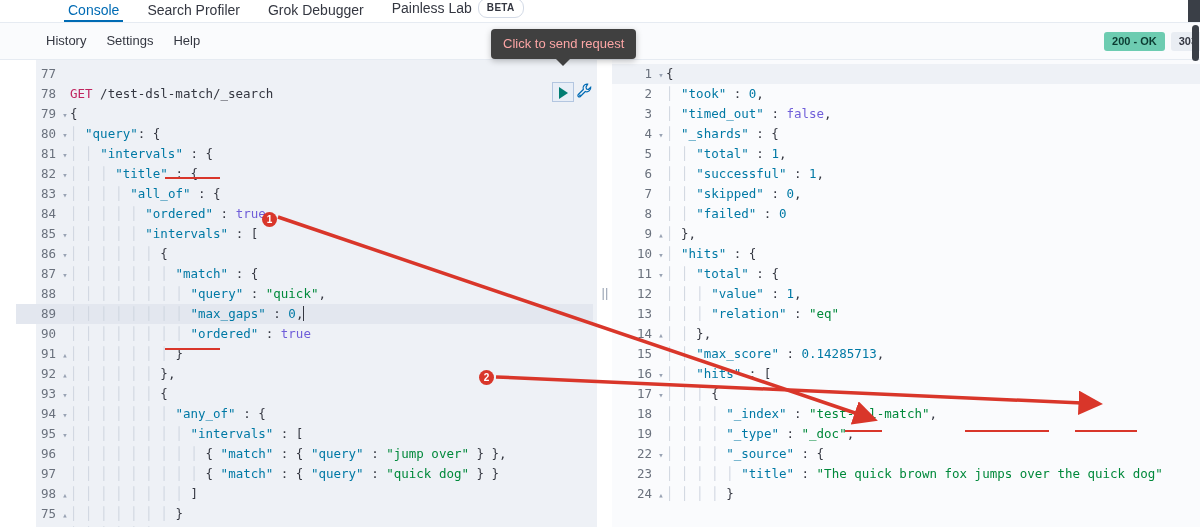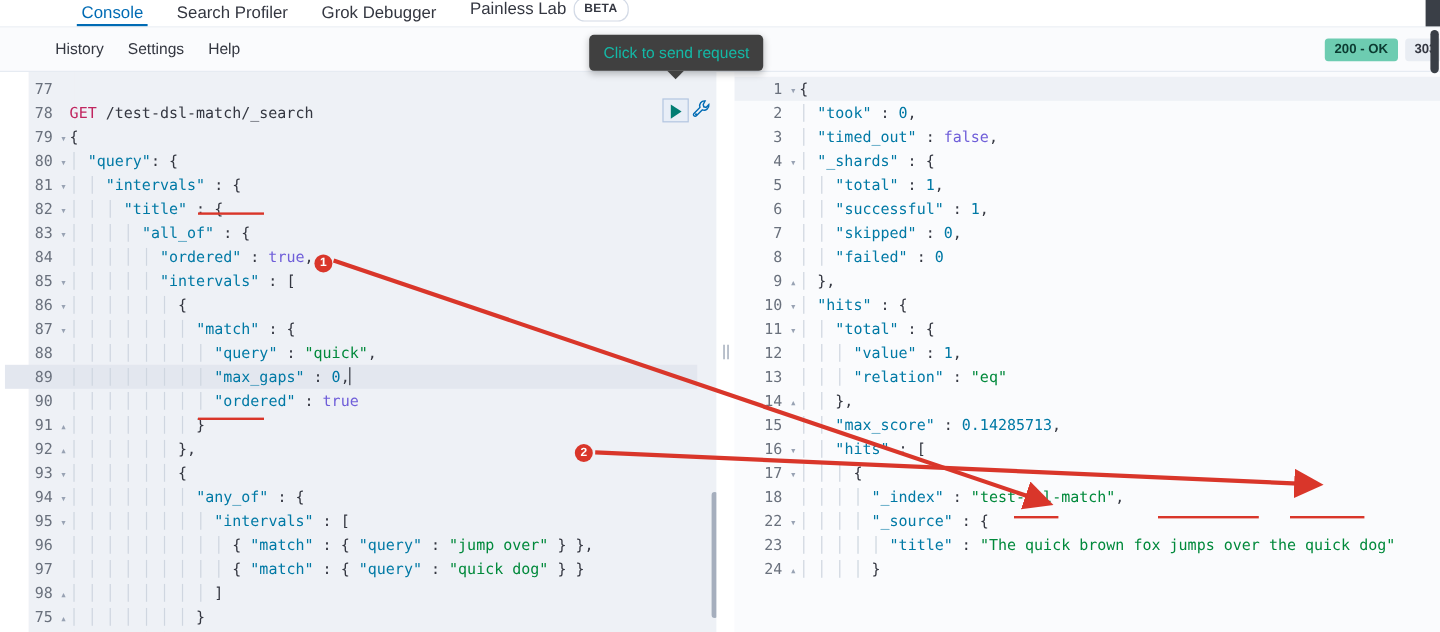--- a/index.html
+++ b/index.html
@@ -25,21 +25,21 @@
   
   #subnav{position:absolute;left:0;top:23px;width:1200px;height:36px;background:#fafbfd;padding-left:24px;}
   .subnav-inner{display:flex;align-items:center;height:36px;padding-left:12px;}
   .subnav-item{padding:0 10px;font-size:13px;color:#343741;line-height:16px;}
   .status-wrap{position:absolute;right:0;top:0;height:36px;display:flex;align-items:center;gap:6px;padding-right:0;}
   .pill{border-radius:3px;padding:3px 8px;font-size:11px;font-weight:700;line-height:13px;white-space:nowrap;}
   .pill.ok{background:#6dccb1;color:#0b3b31;}
   .pill.ms{background:#e9edf3;color:#343741;}
   #subnavsep{position:absolute;left:0;top:59px;width:1200px;height:1px;background:#e6ebf2;}
   
-  #editor{position:absolute;left:4px;top:60px;width:597px;height:467px;background:#fff;overflow:hidden;}
+  #editor{position:absolute;left:16px;top:60px;width:597px;height:467px;background:#fff;overflow:hidden;}
   #response{position:absolute;left:612px;top:60px;width:588px;height:467px;background:#fafbfd;overflow:hidden;}
   #paneGap{position:absolute;left:597px;top:60px;width:15px;height:467px;background:#fff;}
   .code{font-family:"DejaVu Sans Mono","Liberation Mono",monospace;font-size:12.5px;line-height:20px;}
   .lines{position:relative;}
   .ln{position:relative;height:20px;white-space:pre;}
   .ln.hl{background:#e3e7ef;}
   .ln.hl0{background:#eef1f6;}
   .gut{
     display:inline-block;width:44px;text-align:right;padding-right:4px;
     color:#6a717d;box-sizing:border-box;font-family:"DejaVu Sans Mono","Liberation Mono",monospace;
@@ -60,21 +60,21 @@
   .b{color:#6f5ed9;text-align:right;}      
   .m{color:#c0255f;}      
   .url{color:#343741;}
   .guide{color:#cfd6e0;}
   
   #runbtn{position:absolute;left:552px;top:82px;width:22px;height:20px;border:1px solid #b3c6e0;background:#e8eef7;box-sizing:border-box;}
   #runbtn .tri{position:absolute;left:6px;top:4px;width:0;height:0;border-left:9px solid #017d73;border-top:6px solid transparent;border-bottom:6px solid transparent;}
   #wrench{position:absolute;left:576px;top:82px;width:18px;height:18px;}
   
   #tooltip{
-    position:absolute;left:491px;top:29px;background:#404040;color:#14b8a6;
+    position:absolute;left:491px;top:29px;background:#404040;color:#fca5a5;
     border-radius:4px;padding:7px 12px;font-size:13px;line-height:16px;white-space:nowrap;
     box-shadow:0 2px 6px rgba(0,0,0,.25);
   }
   #tooltipArrow{position:absolute;left:556px;top:59px;width:0;height:0;
     border-left:7px solid transparent;border-right:7px solid transparent;border-top:7px solid #404040;}
   
   #splitter{position:absolute;left:598px;top:284px;width:14px;height:18px;color:#98a2b3;font-size:13px;text-align:center;line-height:18px;font-family:"Liberation Sans",sans-serif;}
   
   #editorScroll{position:absolute;left:589px;top:350px;width:5px;height:105px;background:#98a2b3;border-radius:3px;opacity:.85;}
   #pageScrollTrack{position:absolute;right:0;top:23px;width:9px;height:504px;background:transparent;}
@@ -172,20 +172,21 @@
       <div class="ln"><span class="gut">9</span><span class="fold">▴</span><span class="txt"><span class="guide">│</span>&nbsp;},</span></div>
       <div class="ln"><span class="gut">10</span><span class="fold">▾</span><span class="txt"><span class="guide">│</span>&nbsp;<span class="k">"hits"</span> : {</span></div>
       <div class="ln"><span class="gut">11</span><span class="fold">▾</span><span class="txt"><span class="guide">│</span>&nbsp;<span class="guide">│</span>&nbsp;<span class="k">"total"</span> : {</span></div>
       <div class="ln"><span class="gut">12</span><span class="nofold"></span><span class="txt"><span class="guide">│</span>&nbsp;<span class="guide">│</span>&nbsp;<span class="guide">│</span>&nbsp;<span class="k">"value"</span> : <span class="n">1</span>,</span></div>
       <div class="ln"><span class="gut">13</span><span class="nofold"></span><span class="txt"><span class="guide">│</span>&nbsp;<span class="guide">│</span>&nbsp;<span class="guide">│</span>&nbsp;<span class="k">"relation"</span> : <span class="sg">"eq"</span></span></div>
       <div class="ln"><span class="gut">14</span><span class="fold">▴</span><span class="txt"><span class="guide">│</span>&nbsp;<span class="guide">│</span>&nbsp;},</span></div>
       <div class="ln"><span class="gut">15</span><span class="nofold"></span><span class="txt"><span class="guide">│</span>&nbsp;<span class="guide">│</span>&nbsp;<span class="k">"max_score"</span> : <span class="n">0.14285713</span>,</span></div>
       <div class="ln"><span class="gut">16</span><span class="fold">▾</span><span class="txt"><span class="guide">│</span>&nbsp;<span class="guide">│</span>&nbsp;<span class="k">"hits"</span> : [</span></div>
       <div class="ln"><span class="gut">17</span><span class="fold">▾</span><span class="txt"><span class="guide">│</span>&nbsp;<span class="guide">│</span>&nbsp;<span class="guide">│</span>&nbsp;{</span></div>
       <div class="ln"><span class="gut">18</span><span class="nofold"></span><span class="txt"><span class="guide">│</span>&nbsp;<span class="guide">│</span>&nbsp;<span class="guide">│</span>&nbsp;<span class="guide">│</span>&nbsp;<span class="k">"_index"</span> : <span class="sg">"test-dsl-match"</span>,</span></div>
+      <div class="ln"><span class="gut">19</span><span class="nofold"></span><span class="txt"><span class="guide">│</span>&nbsp;<span class="guide">│</span>&nbsp;<span class="guide">│</span>&nbsp;<span class="guide">│</span>&nbsp;<span class="k">"_type"</span> : <span class="sg">"_doc"</span>,</span></div>
       <div class="ln"><span class="gut">22</span><span class="fold">▾</span><span class="txt"><span class="guide">│</span>&nbsp;<span class="guide">│</span>&nbsp;<span class="guide">│</span>&nbsp;<span class="guide">│</span>&nbsp;<span class="k">"_source"</span> : {</span></div>
       <div class="ln"><span class="gut">23</span><span class="nofold"></span><span class="txt"><span class="guide">│</span>&nbsp;<span class="guide">│</span>&nbsp;<span class="guide">│</span>&nbsp;<span class="guide">│</span>&nbsp;<span class="guide">│</span>&nbsp;<span class="k">"title"</span> : <span class="sg">"The quick brown fox jumps over the quick dog"</span></span></div>
       <div class="ln"><span class="gut">24</span><span class="fold">▴</span><span class="txt"><span class="guide">│</span>&nbsp;<span class="guide">│</span>&nbsp;<span class="guide">│</span>&nbsp;<span class="guide">│</span>&nbsp;}</span></div>
     </div>
 </div>
 
 <div id="splitter">||</div>
 
 <div id="tooltip">
   <span>Click to send request</span>

